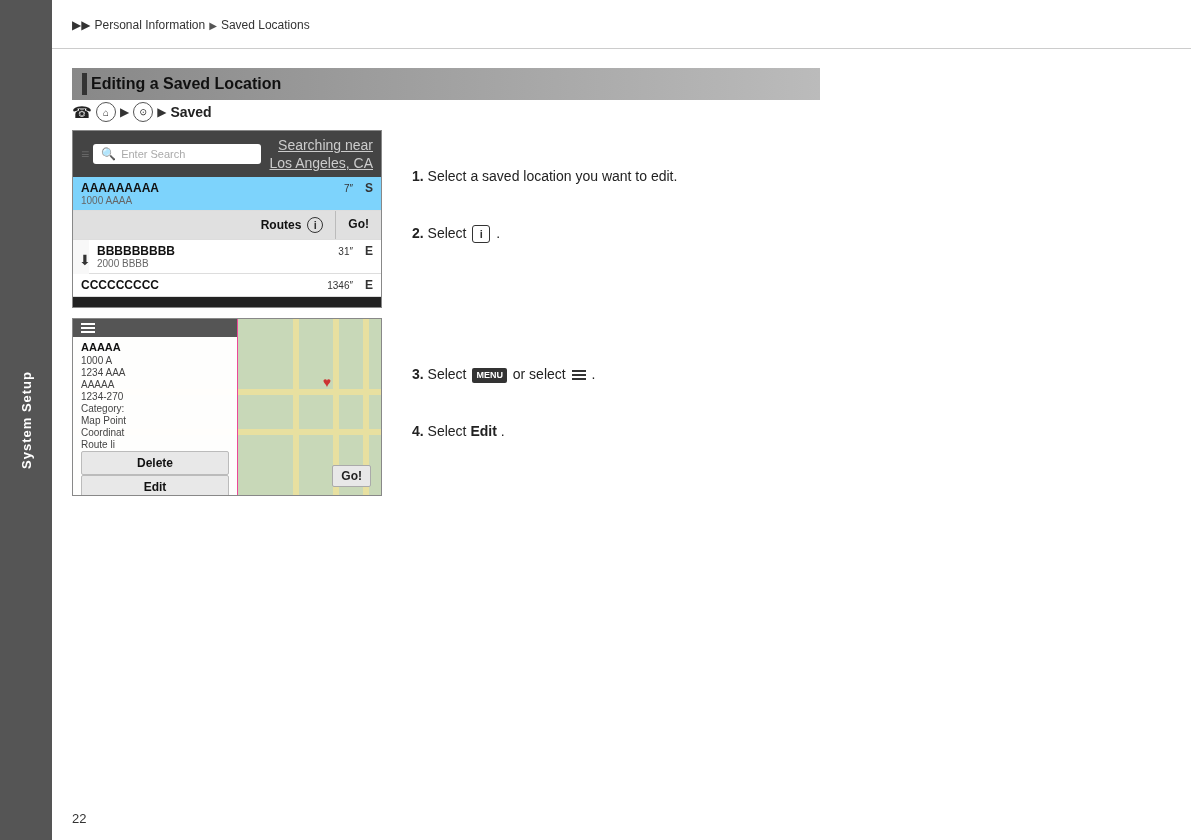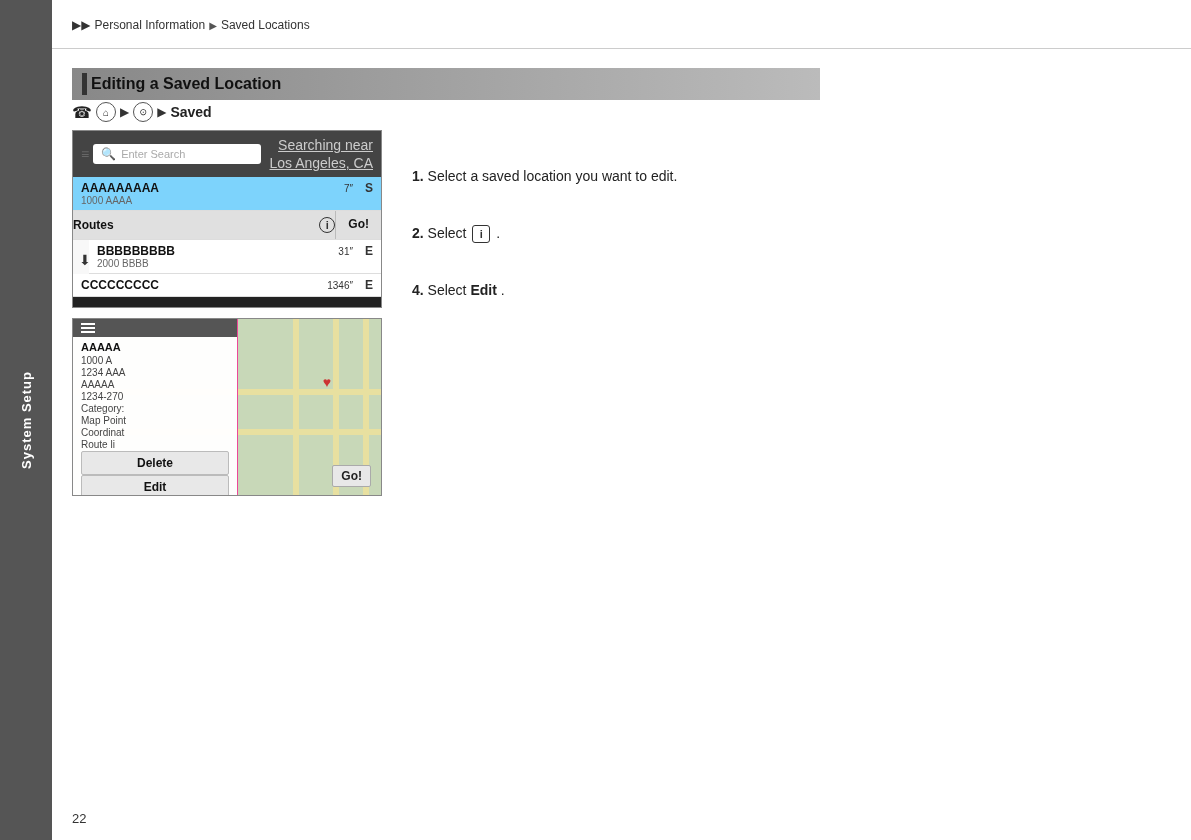--- a/index.html
+++ b/index.html
@@ -193,29 +193,30 @@
       color: #333;
     }
     .routes-go-row {
       display: flex;
       align-items: stretch;
       border-bottom: 1px solid #ddd;
       background: #e0e0e0;
     }
     .routes-btn {
       flex: 1;
-      padding: 6px 0;
+      padding: 6px 12px;
       font-size: 12px;
       font-weight: bold;
       color: #111;
       text-align: center;
       border-right: 1px solid #bbb;
       display: flex;
       align-items: center;
-      justify-content: space-between;
+      justify-content: flex-end;
+      gap: 6px;
     }
     .info-circle {
       width: 16px; height: 16px;
       border-radius: 50%;
       border: 1.5px solid #333;
       display: flex; align-items: center; justify-content: center;
       font-size: 11px; font-weight: bold; color: #333;
     }
     .go-btn {
       padding: 6px 12px;
@@ -521,20 +522,32 @@
       <span>Select a saved location you want to edit.</span>
     </div>
 
     <div class="step">
       <span class="step-num">2.</span>
       <span> Select </span>
       <span class="icon-i">i</span>
       <span>.</span>
     </div>
 
+    <div class="step" style="margin-top:120px;">
+      <span class="step-num">3.</span>
+      <span> Select </span>
+      <span class="menu-badge">MENU</span>
+      <span> or select </span>
+      <span style="display:inline-flex;flex-direction:column;gap:2px;vertical-align:middle;margin:0 2px;">
+        <span class="hb-line"></span>
+        <span class="hb-line"></span>
+        <span class="hb-line"></span>
+      </span>
+      <span>.</span>
+    </div>
 
     <div class="step">
       <span class="step-num">4.</span>
       <span> Select </span>
       <span class="edit-bold">Edit</span>
       <span>.</span>
     </div>
 
   </div>
 

